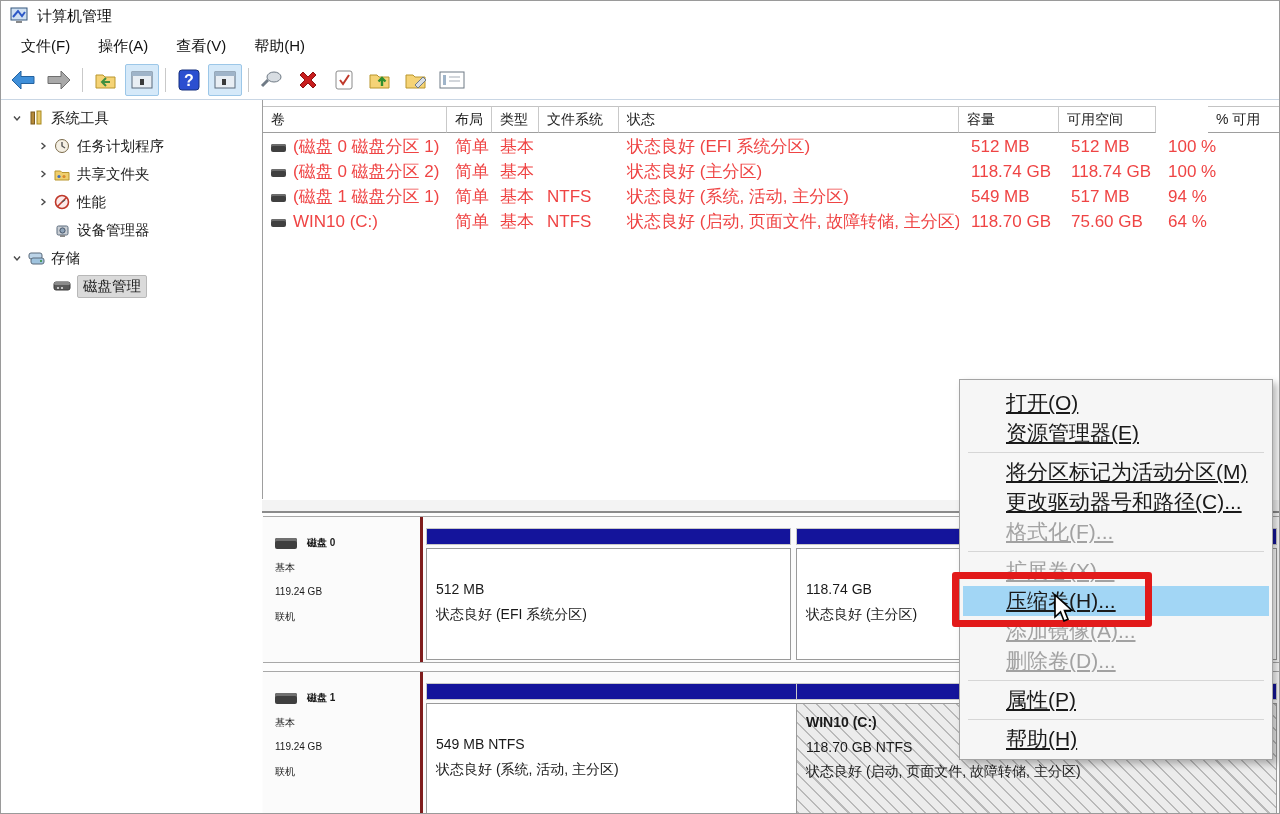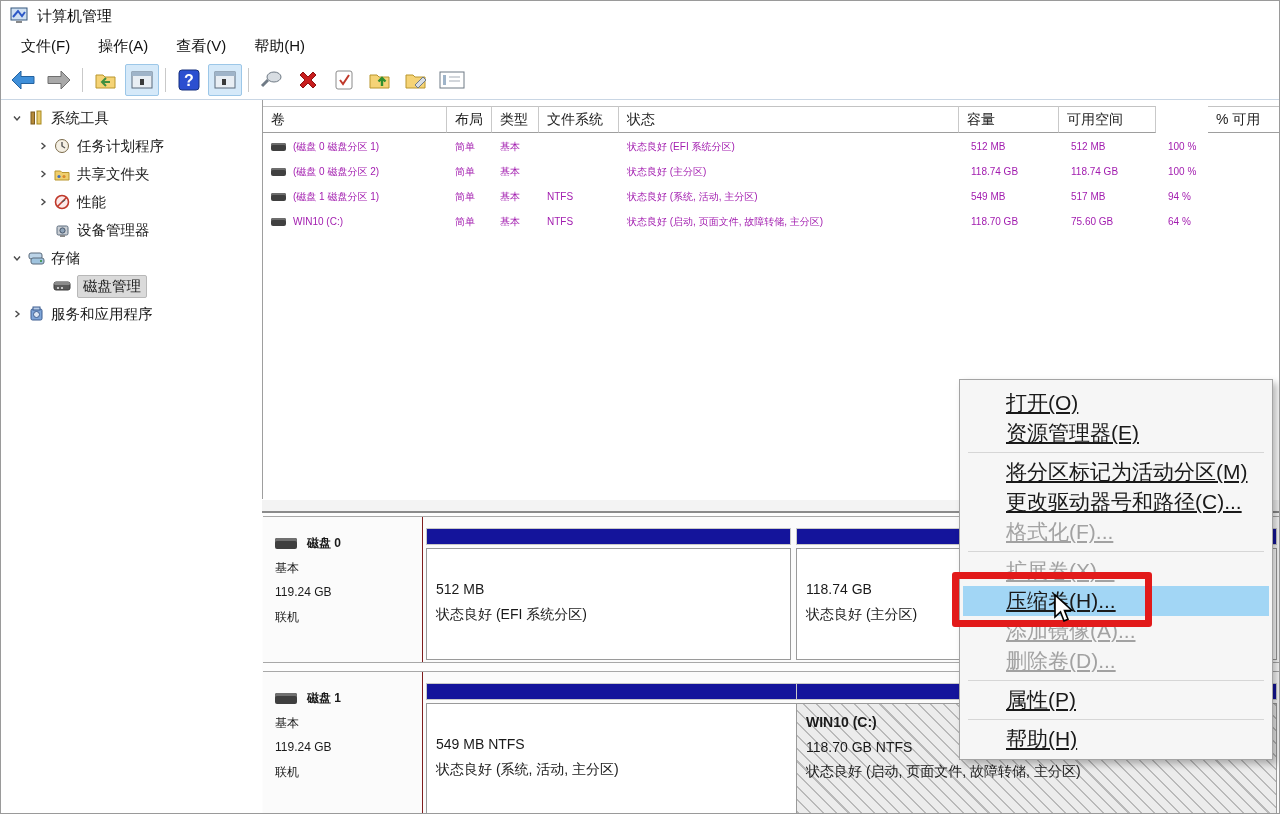--- a/index.html
+++ b/index.html
@@ -20,27 +20,27 @@
   .trow{height:28px;display:flex;align-items:center;font-size:14.5px;white-space:nowrap;}
   .trow .chev{width:16px;height:16px;flex:0 0 16px;display:flex;align-items:center;justify-content:center;}
   .trow .ticon{width:18px;height:16px;flex:0 0 18px;margin:0 6px 0 2px;display:flex;align-items:center;justify-content:center;}
   .lvl0{padding-left:6px;}
   .lvl1{padding-left:8px;}
   .lvl2{padding-left:34px;}
   .sel-label{background:#dadada;border:1px solid #b8b8b8;border-radius:2px;padding:1px 5px;}
   
   .content-border{position:absolute;left:261px;top:99px;width:1px;height:715px;background:#9e9e9e;}
   .vheader{position:absolute;top:105px;height:27px;background:#ffffff;border-bottom:1px solid #9e9e9e;border-top:1px solid #c3c3c3;box-sizing:border-box;font-size:14px;display:flex;align-items:center;padding-left:8px;border-right:1px solid #c9c9c9;color:#222;}
-  .vcell{position:absolute;height:25px;line-height:25px;font-size:10px;white-space:nowrap;overflow:hidden;padding-left:8px;box-sizing:border-box;color:#a21caf;}
+  .vcell{position:absolute;height:25px;line-height:25px;font-size:17px;white-space:nowrap;overflow:hidden;padding-left:8px;box-sizing:border-box;color:#ef4444;}
   .vol-ico{display:inline-block;width:15px;height:8px;background:#404040;border-radius:2px;margin-right:7px;box-shadow:inset 0 2px 0 #6d6d6d;vertical-align:middle;}
   
   .splitter{position:absolute;left:261px;top:498px;width:1019px;height:14px;background:#f3f3f3;border-top:1px solid #ffffff;border-bottom:2px solid #8b8b8b;box-sizing:border-box;}
   .gpane{position:absolute;left:261px;top:512px;width:1019px;height:302px;background:#fdfdfd;}
   .disk-row{position:absolute;left:1px;width:1016px;background:#fbfbfb;border-top:1px solid #a8a8a8;border-bottom:1px solid #a8a8a8;box-sizing:border-box;}
-  .disk-label{position:absolute;left:0;top:0;bottom:0;width:160px;border-right:1px solid #7f1d1d;padding:14px 0 0 12px;box-sizing:border-box;background:#fbfbfb;font-size:12px;line-height:24.5px;}
+  .disk-label{position:absolute;left:0;top:0;bottom:0;width:160px;border-right:3px solid #7f1d1d;padding:14px 0 0 12px;box-sizing:border-box;background:#fbfbfb;font-size:10px;line-height:24.5px;}
   .disk-name{font-weight:bold;display:flex;align-items:center;}
   .disk-ico{display:inline-block;width:22px;height:11px;background:#3f3f3f;border-radius:2px;margin-right:10px;box-shadow:inset 0 3px 0 #707070;}
   .part{position:absolute;top:11px;bottom:2px;}
   .part-bar{height:17px;background:#14149b;border:1px solid #c8c8c8;box-sizing:border-box;}
   .part-body{position:absolute;left:0;right:0;top:20px;bottom:0;border:1px solid #9a9a9a;background:#ffffff;box-sizing:border-box;padding:28px 0 0 9px;font-size:14px;line-height:24.5px;white-space:nowrap;overflow:hidden;}
   .part-body.sel{background:#ececec;background-image:repeating-linear-gradient(45deg,rgba(90,90,90,0.35) 0px,rgba(90,90,90,0.35) 1.5px,transparent 1.5px,transparent 9px);padding-top:6px;}
   .plabel{font-weight:bold;}
   
   .cmenu{position:absolute;left:958px;top:378px;width:314px;height:381px;background:#f6f6f6;border:1px solid #a4a4a4;box-shadow:4px 4px 7px rgba(0,0,0,0.28);box-sizing:border-box;padding-top:8px;z-index:40;}
   .mitem{height:30px;line-height:30px;font-size:21px;padding-left:46px;color:#1a1a1a;white-space:nowrap;text-decoration:underline;}
@@ -240,35 +240,20 @@
       <span class="chev"></span>
       <span class="ticon">
           <svg width="18" height="12" viewBox="0 0 18 12">
             <rect x="1" y="2" width="16" height="8" rx="2" fill="#5a5a5a" stroke="#3a3a3a"></rect>
             <rect x="1" y="2" width="16" height="3" rx="1.5" fill="#8a8a8a"></rect>
             <circle cx="5" cy="8" r="1" fill="#eee"></circle>
             <circle cx="9" cy="8" r="1" fill="#eee"></circle>
           </svg>
         </span>
       <span class="sel-label">磁盘管理</span>
-    </div>
-    <div class="trow lvl1">
-      <span class="chev">
-          <svg width="10" height="10" viewBox="0 0 10 10">
-            <path d="M3.5 2 L7 5 L3.5 8" stroke="#4a4a4a" stroke-width="1.4" fill="none"></path>
-          </svg>
-        </span>
-      <span class="ticon">
-          <svg width="15" height="16" viewBox="0 0 15 16">
-            <rect x="2" y="3" width="11" height="11" rx="1.5" fill="#7fa6d9" stroke="#3d5d8f"></rect>
-            <circle cx="7.5" cy="8.5" r="3" fill="#dce7f4" stroke="#3d5d8f"></circle>
-            <rect x="4" y="1" width="7" height="3" fill="#b9cde8" stroke="#3d5d8f"></rect>
-          </svg>
-        </span>
-      <span>服务和应用程序</span>
     </div>
   </div>
 
   <div class="content-border"></div>
 
   <div>
     <div class="vheader" style="left:262px;width:184px;">卷</div>
     <div class="vheader" style="left:446px;width:45px;">布局</div>
     <div class="vheader" style="left:491px;width:47px;">类型</div>
     <div class="vheader" style="left:538px;width:80px;">文件系统</div>

